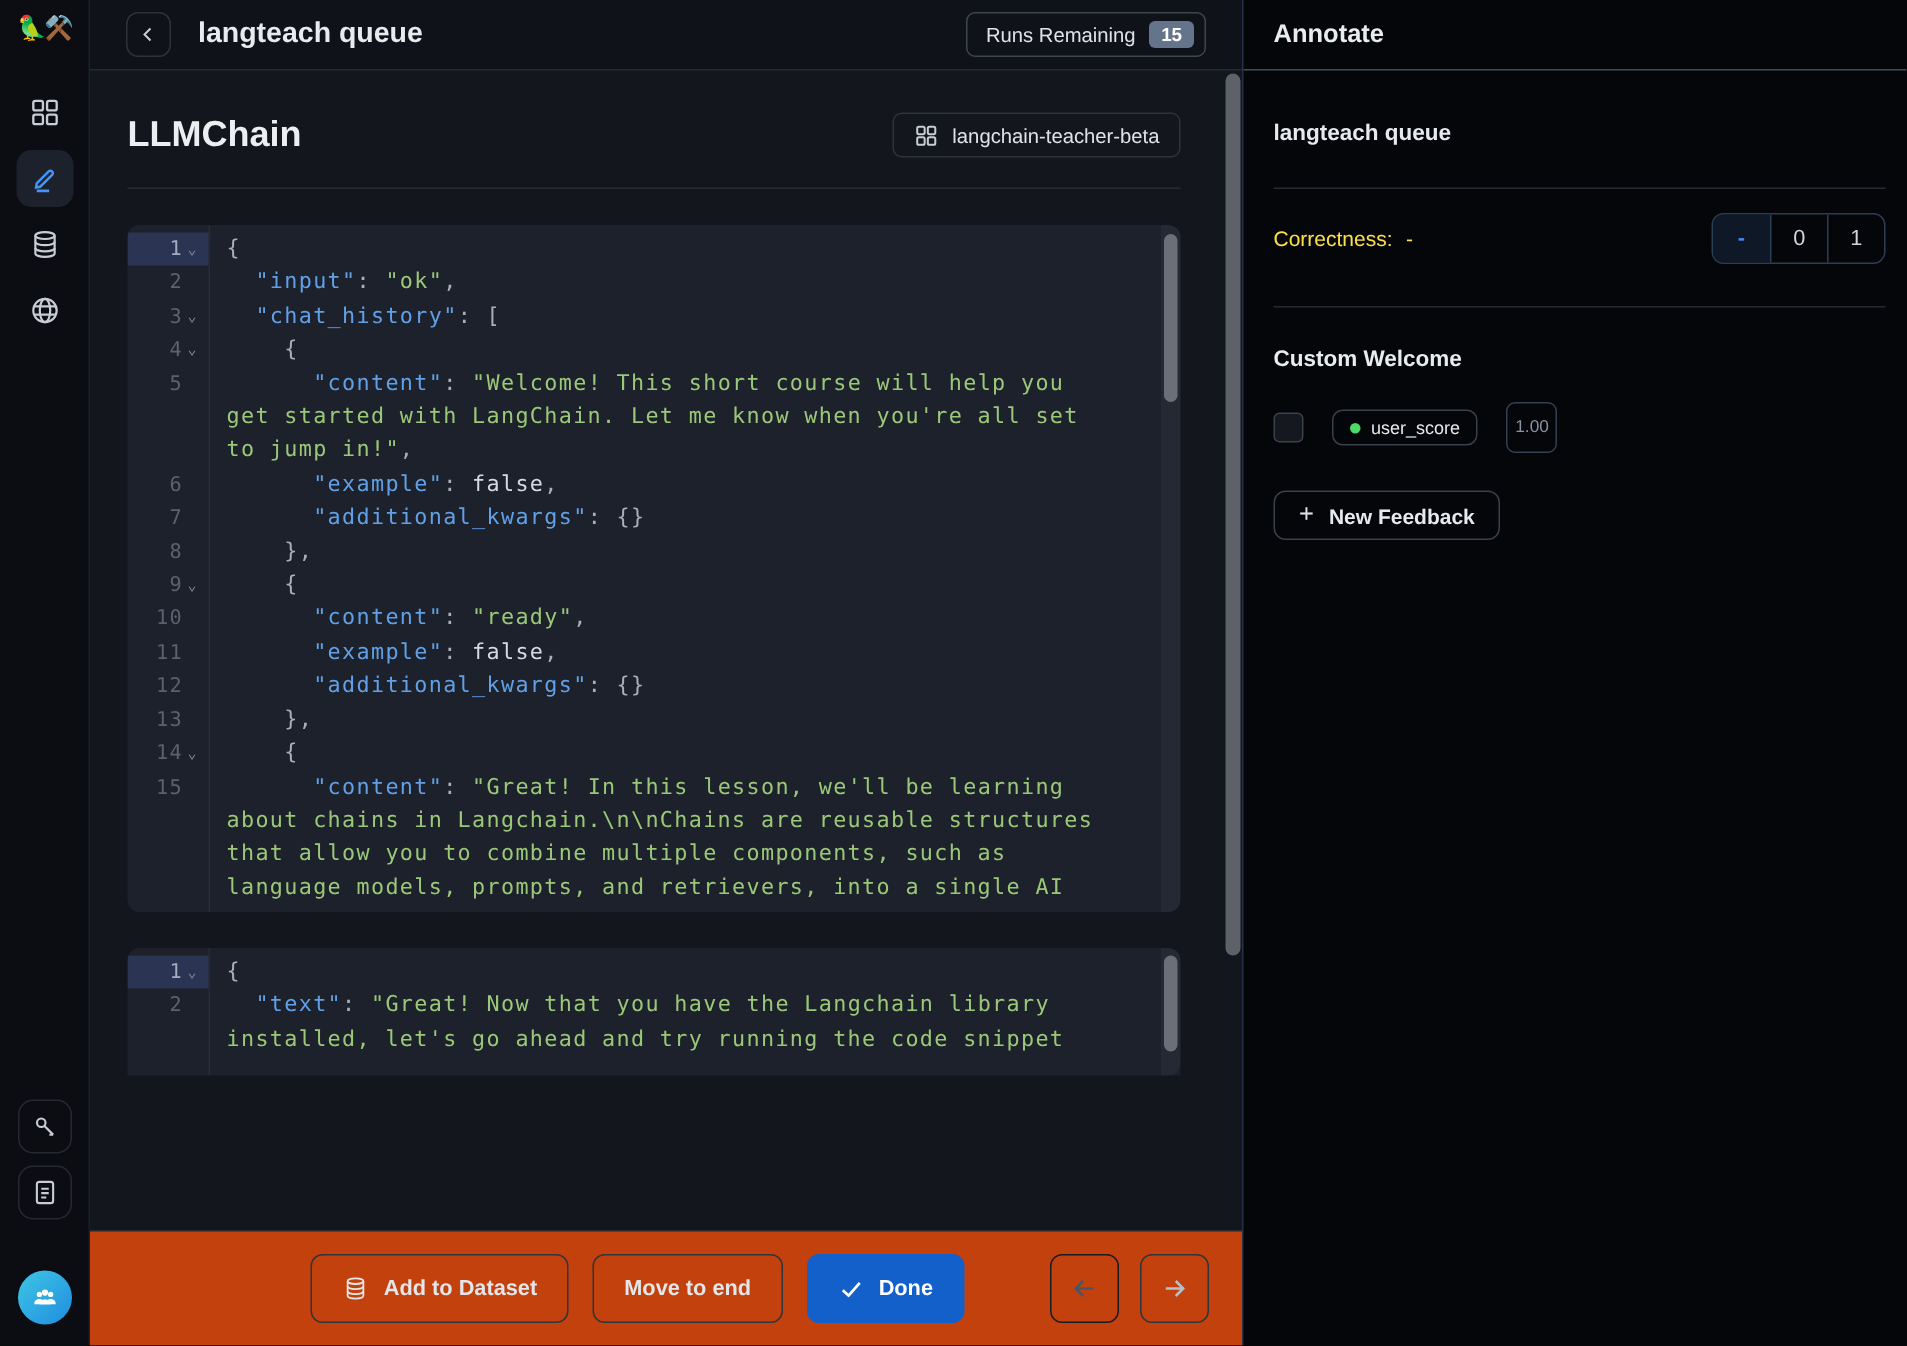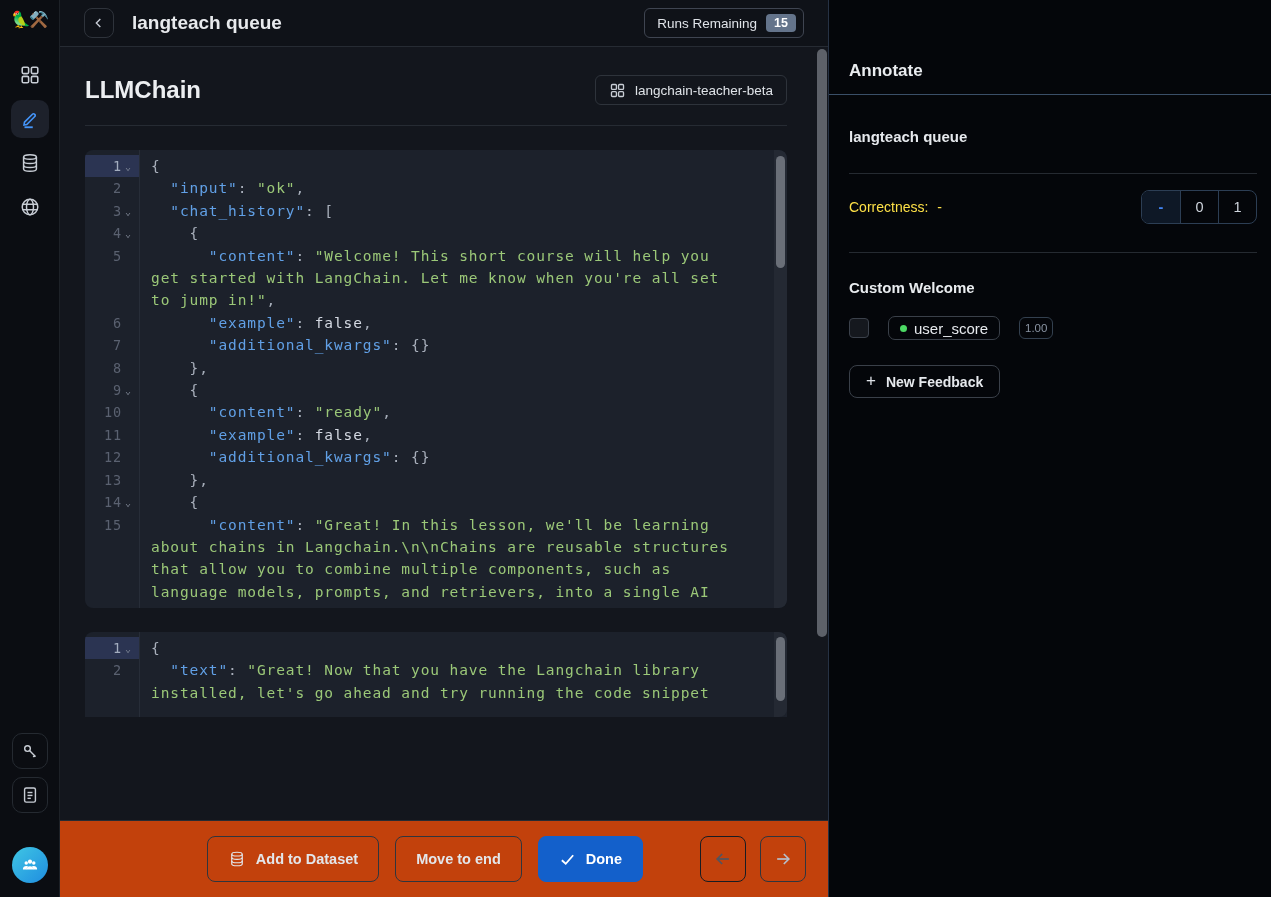--- a/index.html
+++ b/index.html
@@ -69,39 +69,39 @@
          font-size:14.5px; font-weight:600; font-family:inherit; display:flex; align-items:center; gap:10px; padding:0 20px; cursor:pointer; }
   .btn + .btn { margin-left:16px; }
   .btn.primary { background:#1360cb; border-color:#1360cb; color:#fff; }
   .nav-arrow { width:46px; height:46px; padding:0; justify-content:center; }
   .nav-arrow.prev { margin-left:57px; border-color:#181c22; }
   .nav-arrow.next { margin-left:14px; }
 
   
   .annotate { flex:1; background:#04060a; border-left:1px solid #263244; display:flex; flex-direction:column; }
   .annotate-header { height:47px; flex:none; border-bottom:1px solid #3a4f68; display:flex; align-items:center;
-                     padding:0 20px; font-size:17px; font-weight:bold; color:#e9ecef;margin-top:48px; }
+                     padding:0 20px; font-size:17px; font-weight:bold; color:#e9ecef; }
   .annotate-body { padding:0 14px 0 20px; }
   .queue-name { margin-top:33px; font-size:15px; font-weight:600; color:#e6e9ed; }
   .divider { margin-top:28px; border:none; border-top:1px solid #252a31; }
   .rate-heading, .custom-heading { margin-top:26px; font-size:15px; font-weight:bold; color:#e9ecef; }
   .correct-row { margin-top:16px; display:flex; align-items:center; justify-content:space-between; }
   .correct-label { font-size:14px; color:#fde047; display:flex; gap:9px; }
   .rating-group { display:flex; border:1px solid #2c3e54; border-radius:8px; overflow:hidden; height:34px; }
   .rating-btn { min-width:38px; display:flex; align-items:center; justify-content:center; font-size:14.5px;
                 color:#cfd5dd; cursor:pointer; border-left:1px solid #2c3e54; }
   .rating-btn:first-child { border-left:none; }
   .rating-btn.selected { background:#0e1826; color:#4285f4; font-weight:600; }
   .feedback-row { margin-top:20px; display:flex; align-items:center; gap:19px; }
   .checkbox { width:20px; height:20px; border:1px solid #3b414b; border-radius:4px; background:#15181e; cursor:pointer; }
   .chip { border:1px solid #3a4049; border-radius:7px; height:24px; display:flex; align-items:center; gap:7px;
-          padding:0 11px; font-size:15px; color:#e6e9ed; cursor:pointer; }
+          padding:0 11px; font-size:12px; color:#e6e9ed; cursor:pointer; }
   .dot { width:7px; height:7px; border-radius:50%; }
   .score-box { min-width:34px; height:22px; border:1px solid #33404f; border-radius:6px; color:#8a94a3; font-size:11.5px;
-               display:flex; align-items:center; justify-content:center; padding:4px 4px; cursor:text; }
+               display:flex; align-items:center; justify-content:center; padding:16px 4px; cursor:text; }
   .new-feedback { margin-top:25px; width:fit-content; border:1px solid #3a4049; border-radius:8px; height:33px;
                   display:flex; align-items:center; gap:10px; padding:0 16px; font-size:14px; font-weight:600;
                   color:#e6e9ed; cursor:pointer; background:transparent; }
   .plus { font-size:17px; font-weight:400; color:#dfe3e8; transform:translateY(-1px); }
 
   svg { display:block; }
 </style>
 </head>
 <body>
 

